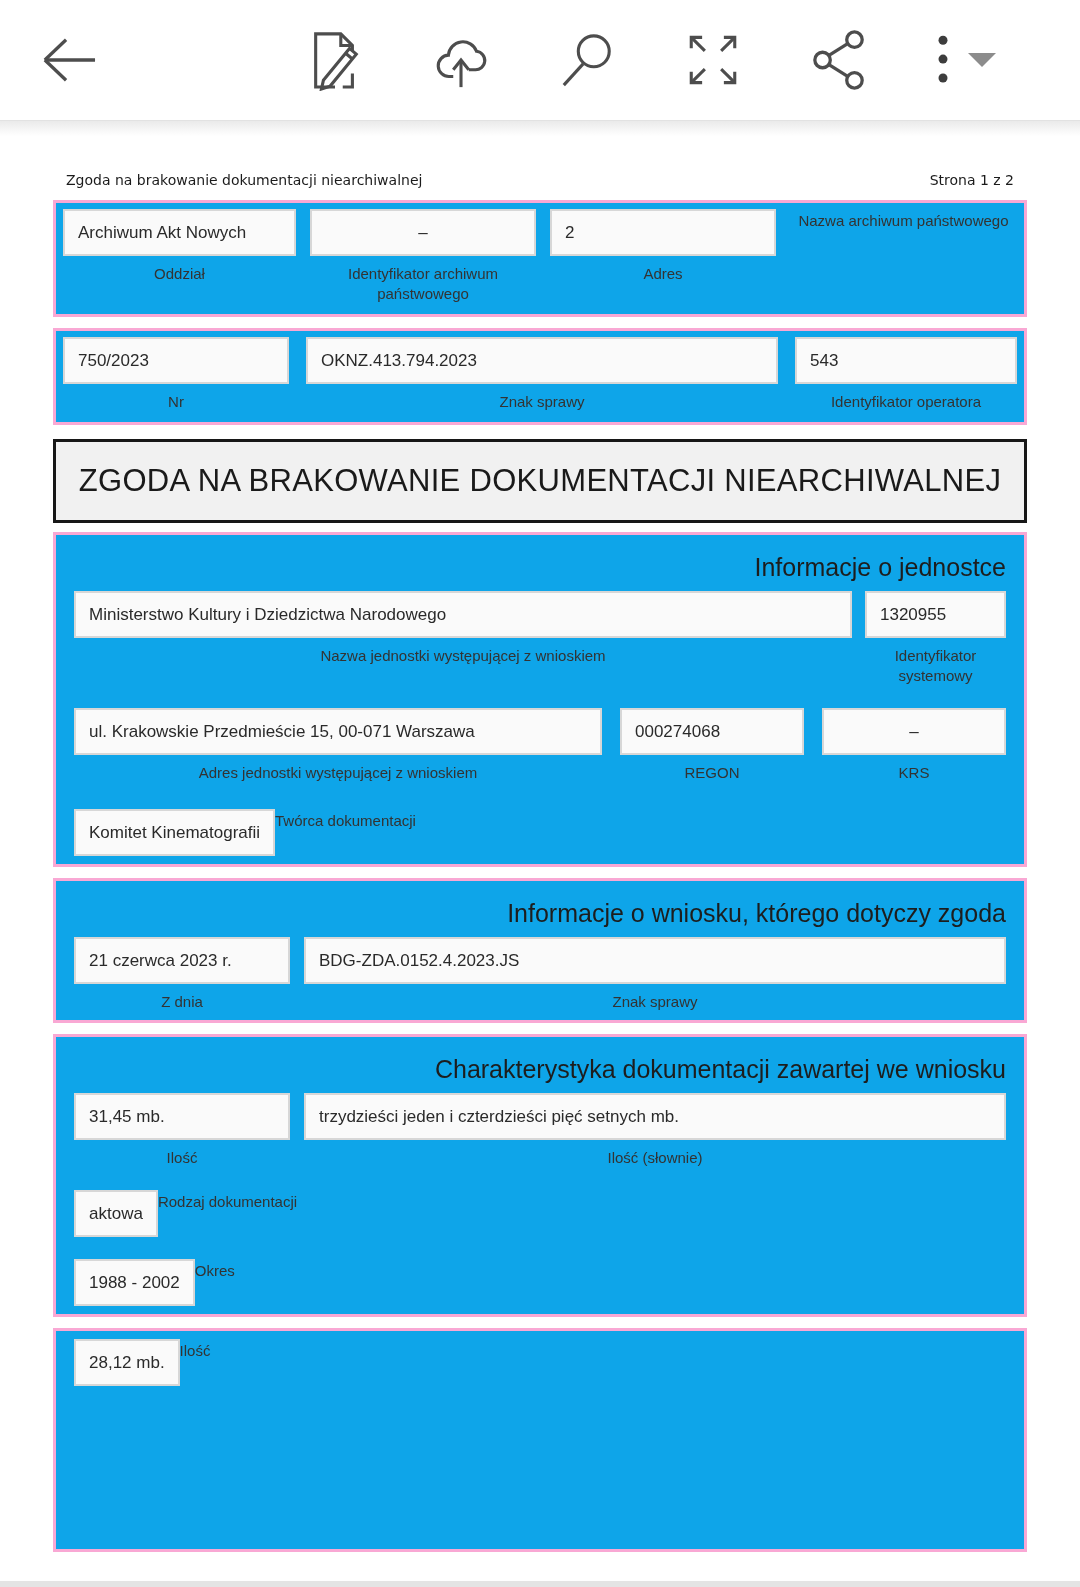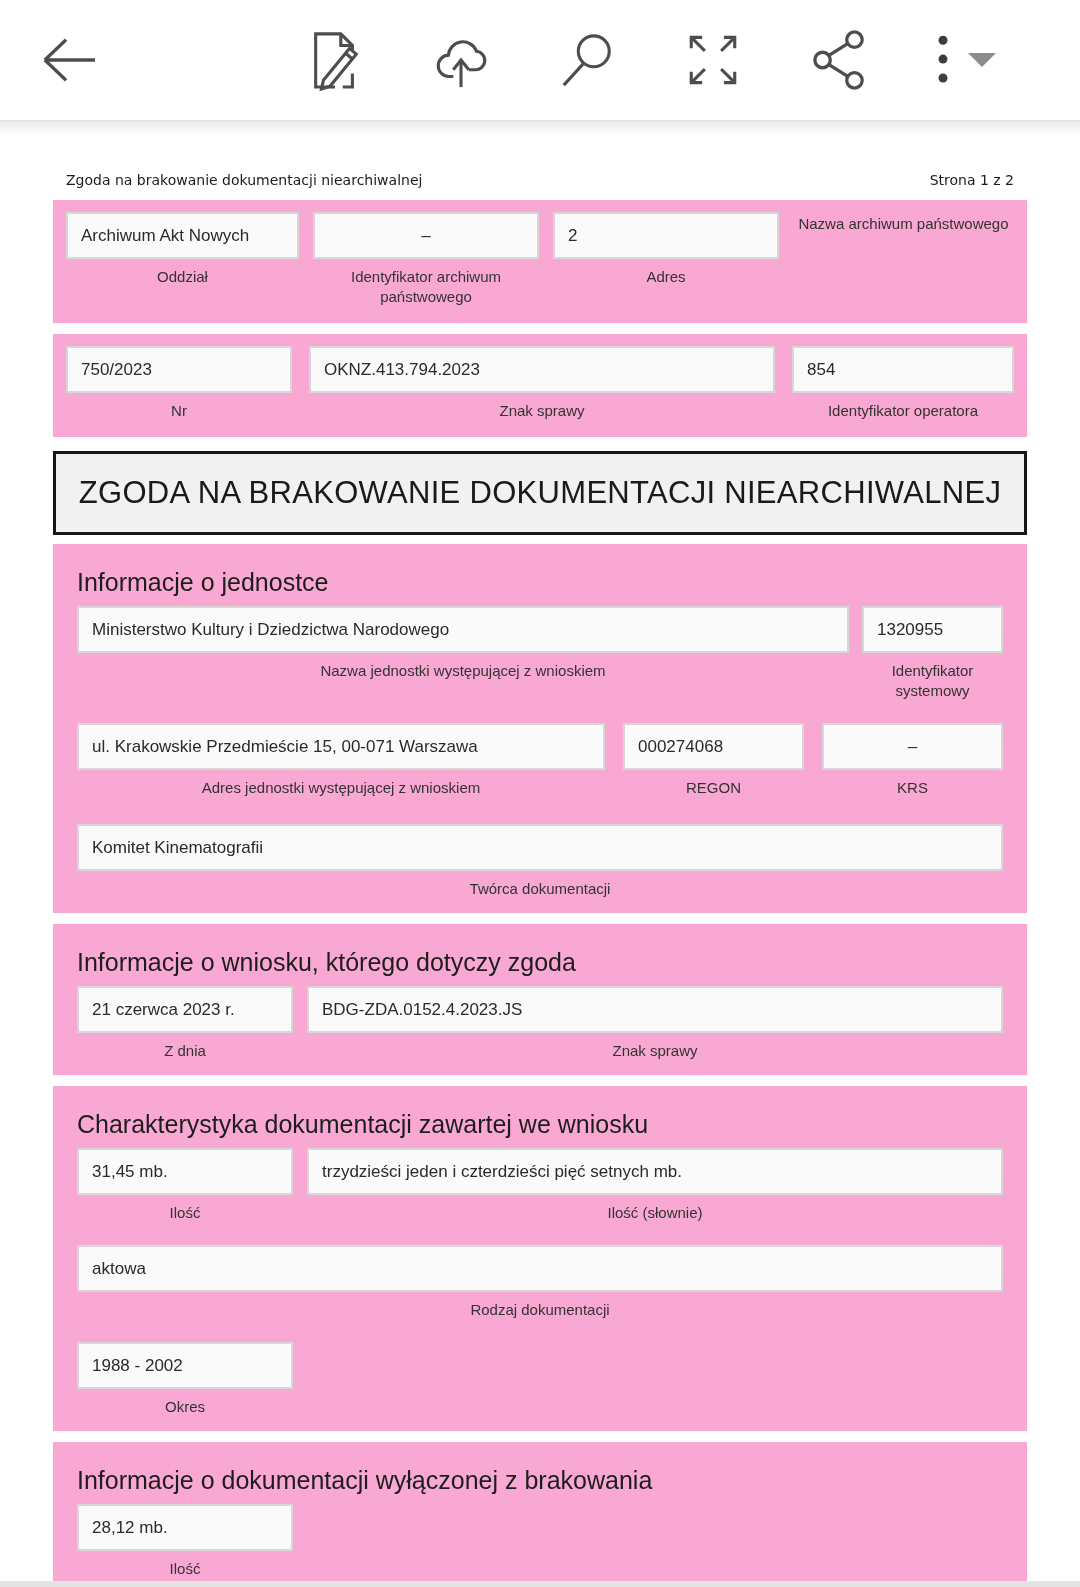--- a/index.html
+++ b/index.html
@@ -38,28 +38,28 @@
 
   
   .doc-header {
     display:flex; justify-content:space-between;
     margin:36px 66px 12px 66px;
     font-family:"DejaVu Sans", sans-serif;
     font-size:14px; color:#1b1b1b;
   }
 
   .panel {
-    border:6px solid #f9a8d4;
+    border:3px solid #f9a8d4;
     margin:0 53px 11px 53px;
     padding:6px 7px 10px 7px;
-    background:#f9a8d4;
+    background:#0ea5e9;
   }
   .section { padding:8px 18px 8px 18px; }
   .sec-title {
-    text-align:left;
+    text-align:right;
     font-size:25px; font-weight:400; color:#1d1d1d;
     line-height:48px;
   }
 
   .fgrid { display:grid; column-gap:14px; row-gap:6px; align-items:start; }
   .g-archive { grid-template-columns:233px 226px 226px 1fr; }
   .g-case    { grid-template-columns:226px 1fr 222px; column-gap:17px; }
   .g-unit1   { grid-template-columns:1fr 141px; column-gap:13px; }
   .g-unit2   { grid-template-columns:528px 1fr 1fr; column-gap:18px; }
   .g-two     { grid-template-columns:216px 1fr; column-gap:14px; }
@@ -73,21 +73,21 @@
     border:2px solid #d7d7d7;
     display:flex; align-items:center;
     padding:6px 13px;
     font-size:17px; color:#2a2a2a; line-height:24px;
   }
   .box.center { justify-content:center; }
   .lbl {
     font-size:15px; color:#333333;
     text-align:center; line-height:20px; padding-top:2px;
   }
-  .row-single { display:flex; flex-direction:column; row-gap:6px; }
+  .row-single { display:flex; flex-direction:row; row-gap:6px; }
   .w216 { width:216px; }
 
   .main-title-box {
     margin:14px 53px 9px 53px;
     border:3px solid #171717;
     background:#f1f1f1;
     height:84px;
     display:flex; align-items:center; justify-content:center;
     font-size:31px; color:#1a1a1a; letter-spacing:0.3px;
     text-align:center;
@@ -190,21 +190,21 @@
       <div class="lbl">Oddział</div>
       <div class="lbl">Identyfikator archiwum państwowego</div>
       <div class="lbl">Adres</div>
     </div>
   </section>
 
   <section class="panel">
     <div class="fgrid g-case">
       <div class="box">750/2023</div>
       <div class="box">OKNZ.413.794.2023</div>
-      <div class="box">854</div>
+      <div class="box">543</div>
       <div class="lbl">Nr</div>
       <div class="lbl">Znak sprawy</div>
       <div class="lbl">Identyfikator operatora</div>
     </div>
   </section>
 
   <div class="main-title-box">ZGODA NA BRAKOWANIE DOKUMENTACJI NIEARCHIWALNEJ</div>
 
   <section class="panel section">
     <h2 class="sec-title">Informacje o jednostce</h2>
@@ -250,21 +250,20 @@
       <div class="box">aktowa</div>
       <div class="lbl">Rodzaj dokumentacji</div>
     </div>
     <div class="row-single w216">
       <div class="box">1988 - 2002</div>
       <div class="lbl">Okres</div>
     </div>
   </section>
 
   <section class="panel section section-last">
-    <h2 class="sec-title">Informacje o dokumentacji wyłączonej z brakowania</h2>
     <div class="row-single w216">
       <div class="box">28,12 mb.</div>
       <div class="lbl">Ilość</div>
     </div>
   </section>
 
 </main>
 
 <div class="page-gap"></div>
 

